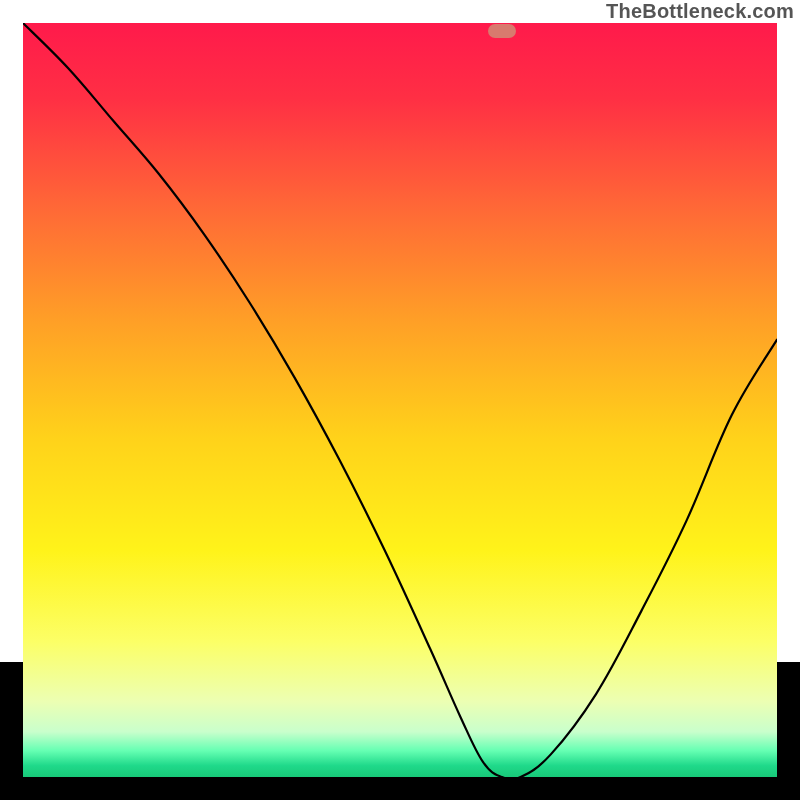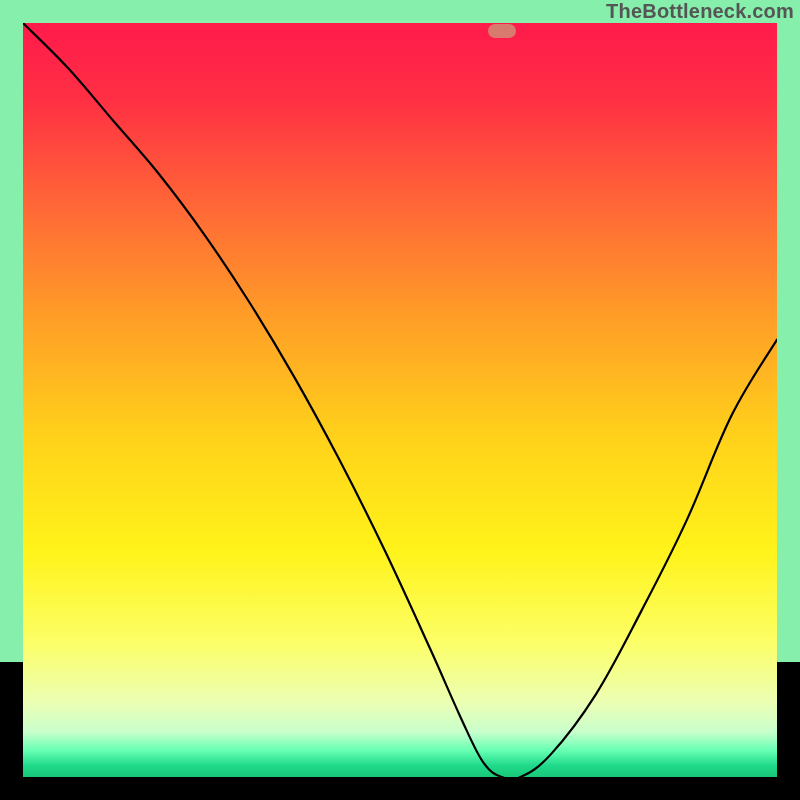--- a/index.html
+++ b/index.html
@@ -8,21 +8,21 @@
     width: 800px;
     height: 800px;
     background: #000;
     overflow: hidden;
     font-family: Arial, Helvetica, sans-serif;
   }
   .outer {
     position: relative;
     width: 800px;
     height: 662px;
-    background: #86efac;
+    background: #ffffff;
     text-align: right;
   }
   .watermark {
     position: absolute;
     top: 0;
     right: 6px;
     font-size: 20px;
     font-weight: 600;
     color: #555;
     letter-spacing: 0.2px;

